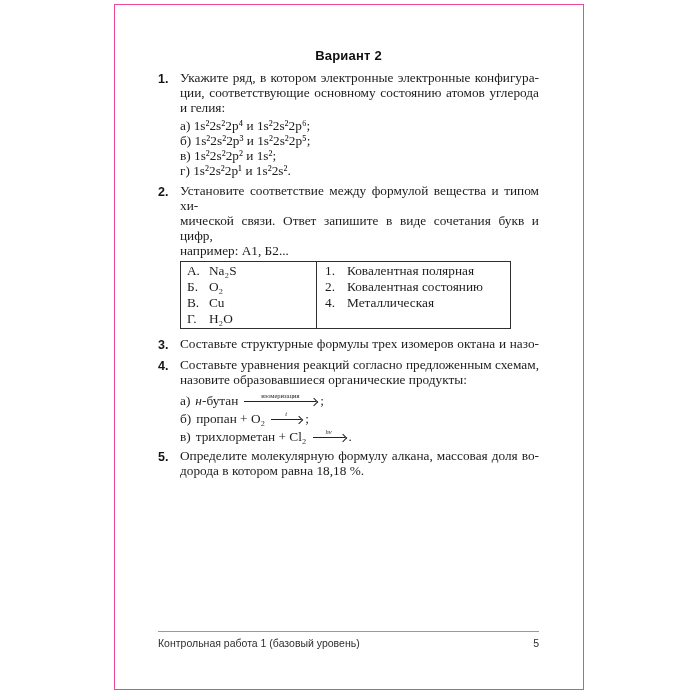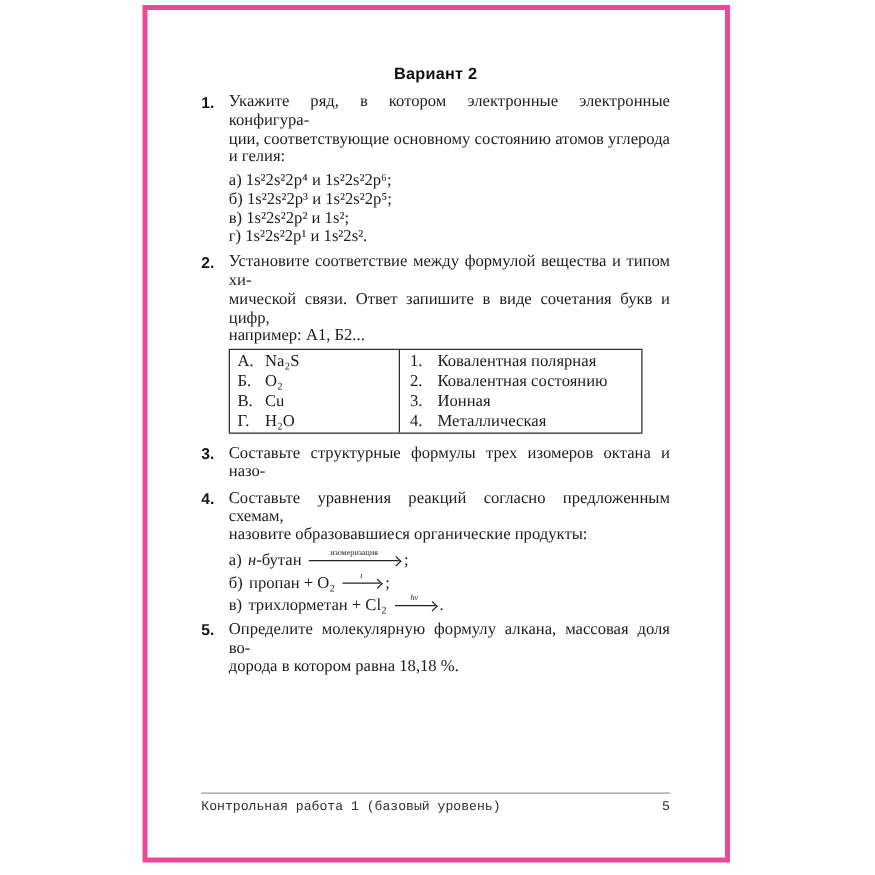--- a/index.html
+++ b/index.html
@@ -3,21 +3,21 @@
 <meta charset="utf-8">
 <style>
   html,body{margin:0;padding:0;}
   body{
     width:700px;height:700px;background:#ffffff;position:relative;
     font-family:"Liberation Serif","DejaVu Serif",serif;
     -webkit-font-smoothing:antialiased;
   }
   .page{
     position:absolute;left:114px;top:4px;width:470px;height:686px;
-    background:#ffffff;border:4px solid #ec4899;box-sizing:border-box;padding-left:41px;
+    background:#ffffff;border:1px solid #ec4899;box-sizing:border-box;padding-left:41px;
   }
   .content{position:absolute;left:43px;right:44px;top:0;}
   .title{
     margin-top:43px;text-align:center;
     font-family:"Liberation Sans",sans-serif;font-weight:bold;font-size:13px;
     color:#101010;letter-spacing:.2px;
   }
   .q{display:flex;align-items:flex-start;}
   .qnum{
     flex:none;width:22px;
@@ -59,21 +59,21 @@
   .rxn-label{
     position:absolute;left:0;right:0;bottom:6px;text-align:center;
     font-size:6.5px;line-height:7px;color:#222;white-space:nowrap;
   }
   .lbl-i{font-style:italic;}
   
   .footer{position:absolute;left:43px;right:44px;top:626px;}
   .footer-rule{border-top:1px solid #9a9a9a;height:0;}
   .footer-row{
     display:flex;justify-content:space-between;margin-top:5px;
-    font-family:Liberation Mono, monospace;font-size:10.5px;color:#2e2e2e;
+    font-family:Liberation Sans, sans-serif;font-size:10.5px;color:#2e2e2e;
   }
 </style>
 </head>
 <body>
 
 <div class="page">
   <div class="content">
 
     <div class="title">Вариант 2</div>
 
@@ -102,21 +102,20 @@
         <div class="match-table">
           <div class="col col-left">
             <div class="trow"><span class="tkey">А.</span><span>Na₂S</span></div>
             <div class="trow"><span class="tkey">Б.</span><span>O₂</span></div>
             <div class="trow"><span class="tkey">В.</span><span>Cu</span></div>
             <div class="trow"><span class="tkey">Г.</span><span>H₂O</span></div>
           </div>
           <div class="col col-right">
             <div class="trow"><span class="tkey">1.</span><span>Ковалентная полярная</span></div>
             <div class="trow"><span class="tkey">2.</span><span>Ковалентная состоянию</span></div>
-            <div class="trow"><span class="tkey">3.</span><span>Ионная</span></div>
             <div class="trow"><span class="tkey">4.</span><span>Металлическая</span></div>
           </div>
         </div>
       </div>
     </div>
 
     <div class="q q3">
       <div class="qnum">3.</div>
       <div class="qbody">
         <div class="line jl">Составьте структурные формулы трех изомеров октана и назо-</div>

